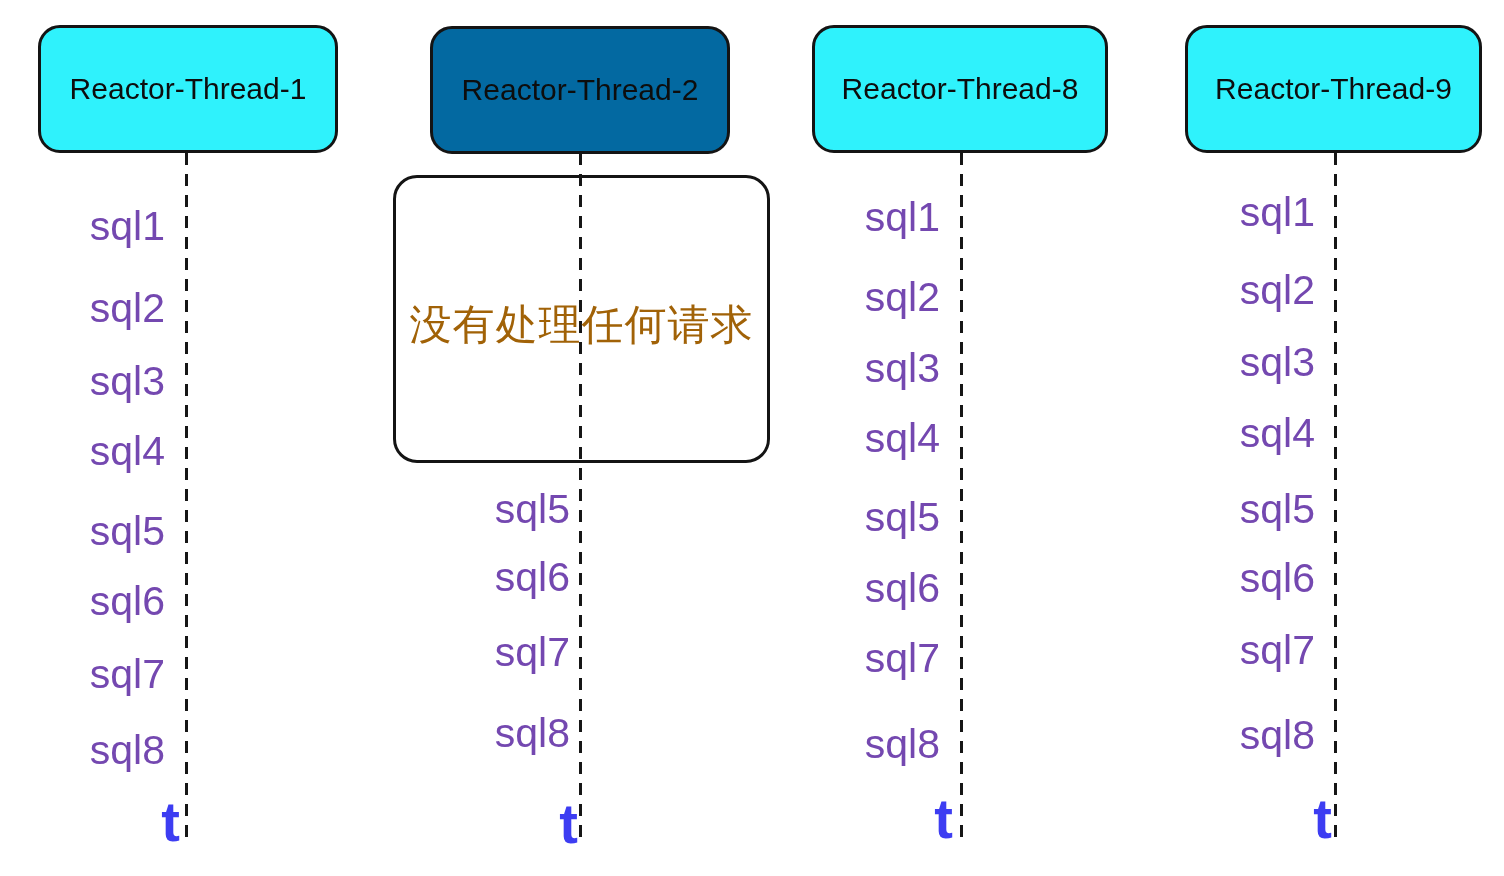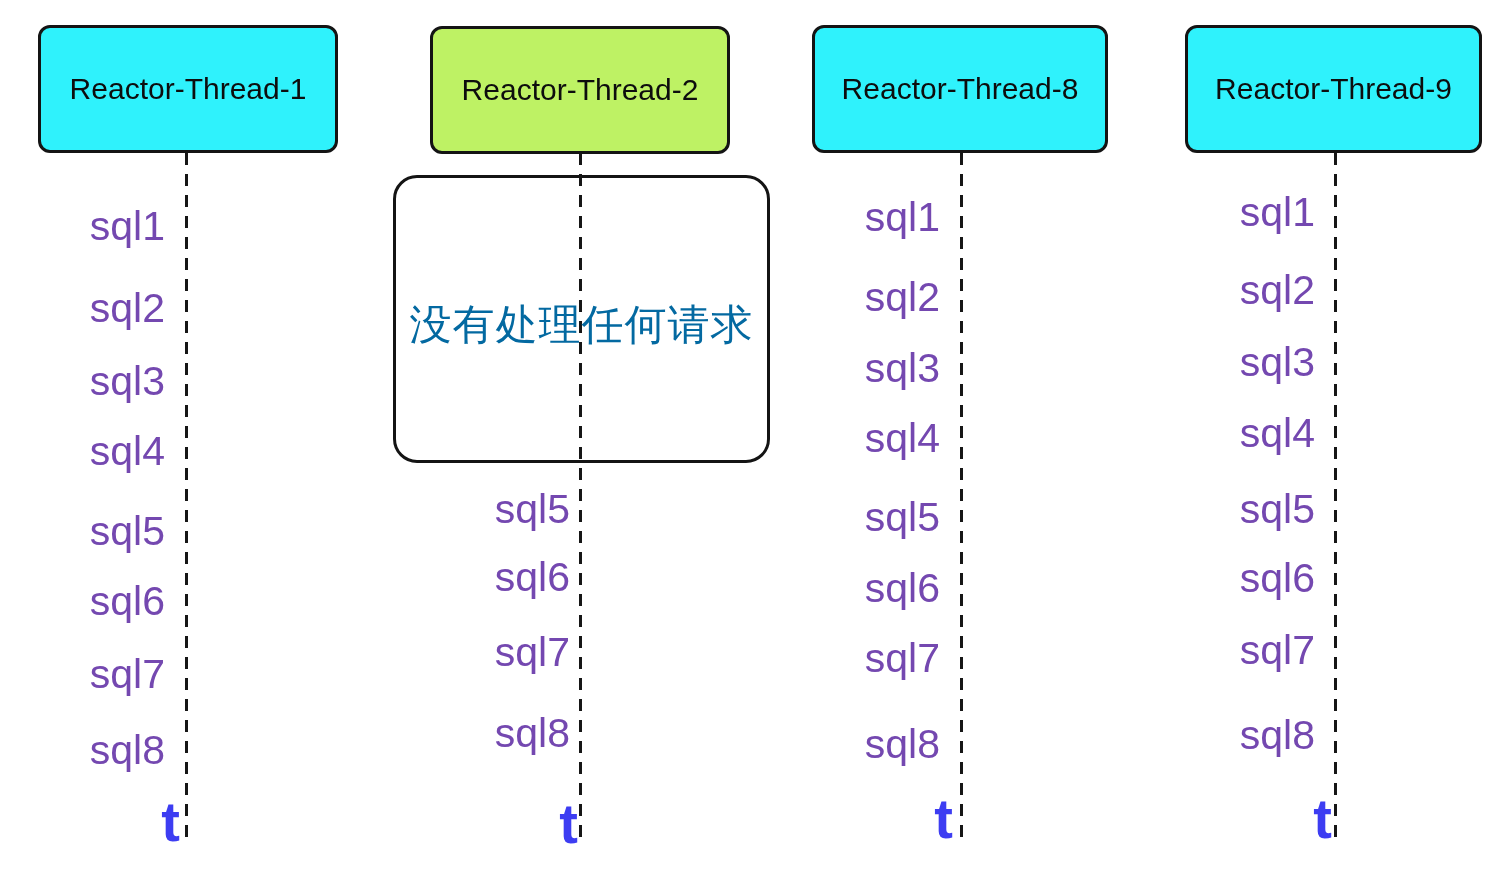--- a/index.html
+++ b/index.html
@@ -2,45 +2,45 @@
 <html><head>
 <meta charset="utf-8">
 <style>
   html,body { margin:0; padding:0; background:#ffffff; }
   .canvas {
     position:relative; width:1504px; height:876px; background:#ffffff;
     font-family:"Liberation Sans", sans-serif; overflow:hidden;
   }
   .hdr {
     position:absolute; box-sizing:border-box;
-    border:3px solid #141414; border-radius:12px;
+    border:3px solid #141414; border-radius:22px;
     display:flex; align-items:center; justify-content:center;
     font-size:30px; color:#0d0d0d; white-space:nowrap;
   }
   .hdr.cyan { background:#2ff2fc; }
-  .hdr.pink { background:#bef264; }
+  .hdr.pink { background:#0369a1; }
   .dash {
     position:absolute; width:3px; top:153px; height:687px;
     background:repeating-linear-gradient(180deg,#161616 0 12px,transparent 12px 21px);
   }
   .sql {
     position:absolute; width:120px; text-align:right;
     font-size:41px; line-height:34px; color:#7448b0; white-space:nowrap;
   }
   .t-label {
     position:absolute; width:60px; text-align:right;
     font-size:56px; line-height:58px; font-weight:700; color:#3d3df2;
   }
   .note {
     position:absolute; left:393px; top:175px; width:377px; height:288px;
     box-sizing:border-box; border:3px solid #141414; border-radius:24px;
     display:flex; align-items:center; justify-content:center; background:transparent;
   }
   .note span {
-    font-size:42px; color:#0369a1; letter-spacing:1px; white-space:nowrap;
+    font-size:42px; color:#a16207; letter-spacing:1px; white-space:nowrap;
     transform:translateY(6px);
   }
 </style>
 </head>
 <body>
 
 <div class="canvas">
 
   <div class="dash" style="left:185px;"></div>
   <div class="dash" style="left:579px;"></div>

